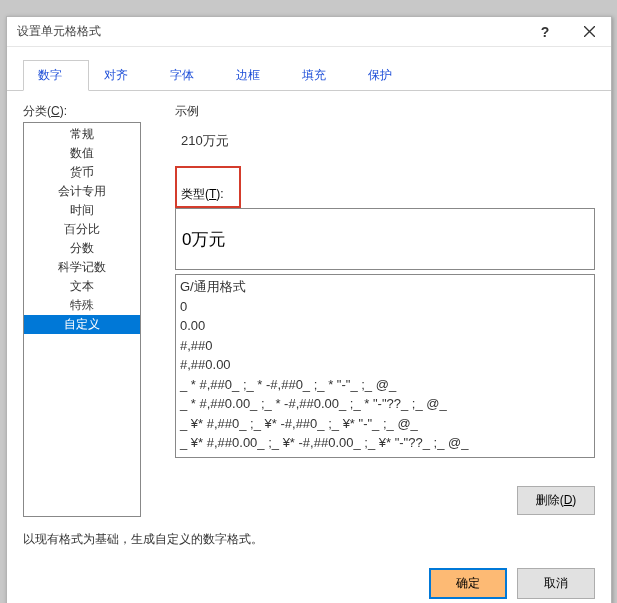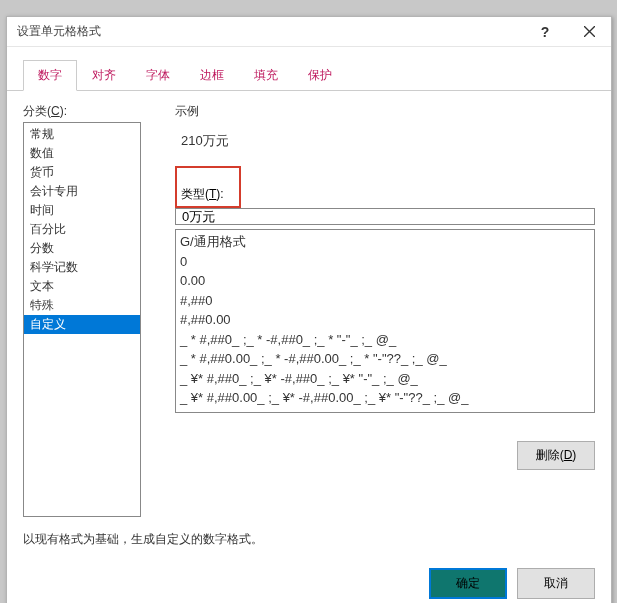--- a/index.html
+++ b/index.html
@@ -44,23 +44,23 @@
   }
   .titlebar .btn.help { font-weight: bold; }
   .titlebar .btn.close svg { width: 11px; height: 11px; }
   .tabs {
     display: flex;
     padding: 12px 16px 0 16px;
     border-bottom: 1px solid #ccc;
     position: relative;
   }
   .tab {
-    padding: 6px 14px 6px 14px;
+    padding: 6px 26px 6px 14px;
     border: 1px solid transparent;
-    color: #be185d;
+    color: #1d4ed8;
     cursor: pointer;
     top: 1px;
     position: relative;
   }
   .tab.active {
     border: 1px solid #ccc;
     border-bottom: 1px solid #fff;
     background: #fff;
   }
   .body {
@@ -85,20 +85,21 @@
     flex: 1;
     min-height: 324px;
     border: 1px solid #888;
     padding: 2px 0;
     overflow: hidden;
   }
   .listbox .item {
     padding: 1px 6px;
     cursor: default;
     color: #333;
+    text-align: center;
   }
   .listbox .item.selected {
     background: #0078d7;
     color: #fff;
   }
   .right {
     flex: 1;
     display: flex;
     flex-direction: column;
   }
@@ -109,24 +110,24 @@
     font-size: 13px;
   }
   .type-label-wrap {
     border: 2px solid #d43c2c;
     padding: 18px 4px 3px 4px;
     width: 66px;
     margin-bottom: 0px;
   }
   .type-input {
     width: 100%;
-    padding: 0 6px;
+    padding: 20px 6px;
     border: 1px solid #888;
     font-family: inherit;
-    font-size: 13px;
+    font-size: 17px;
     outline: none;
   }
   .formats-box {
     margin-top: 4px;
     border: 1px solid #888;
     height: 184px;
     overflow-y: scroll;
     padding: 2px 4px;
     font-size: 13px;
     line-height: 1.5;
@@ -146,21 +147,21 @@
     padding: 5px 12px;
     background: #e1e1e1;
     border: 1px solid #adadad;
     font-family: inherit;
     font-size: 12px;
     cursor: pointer;
   }
   .btn-primary {
     min-width: 78px;
     padding: 5px 19px;
-    background: #0f766e;
+    background: #fdba74;
     border: 2px solid #0078d7;
     font-family: inherit;
     font-size: 12px;
     cursor: pointer;
   }
   .note { margin-top: 14px; color: #333; }
   .footer {
     padding: 12px 16px 14px 16px;
     display: flex;
     justify-content: flex-end;

